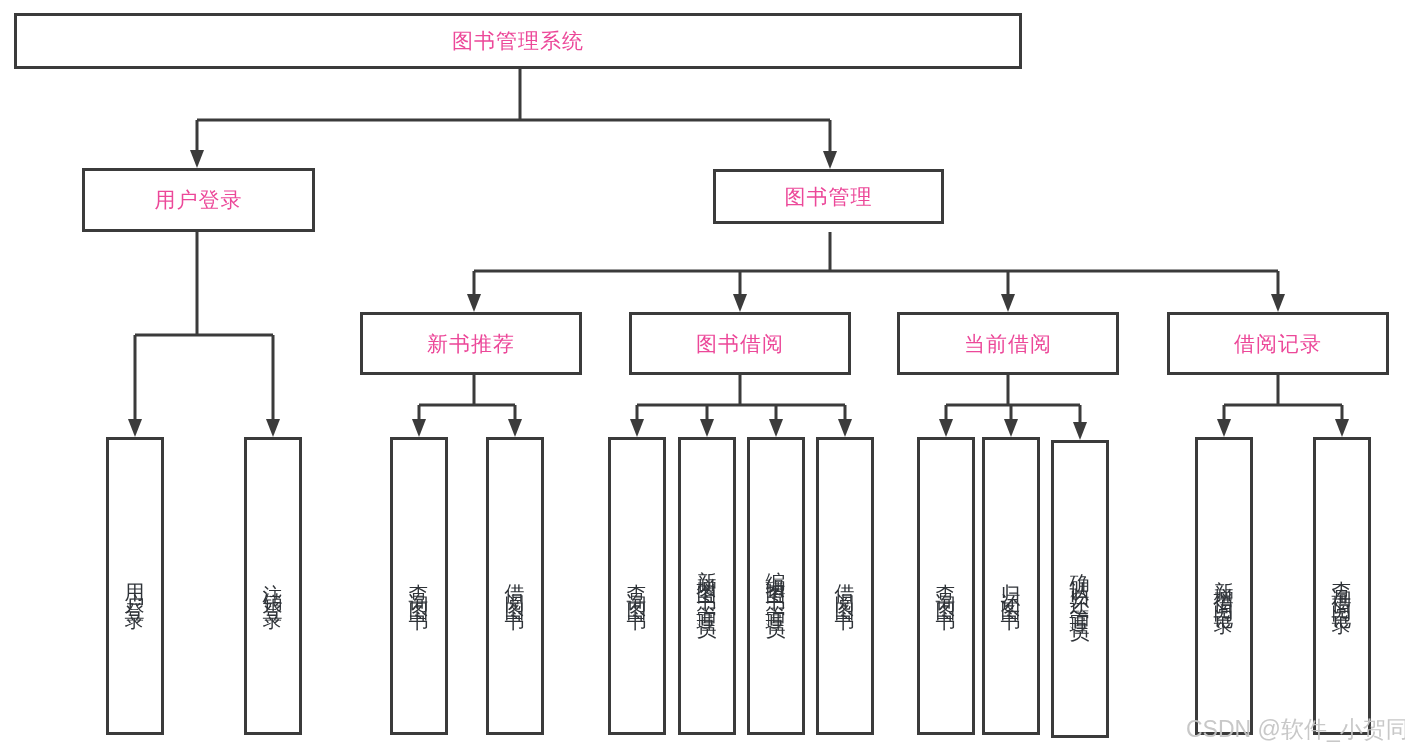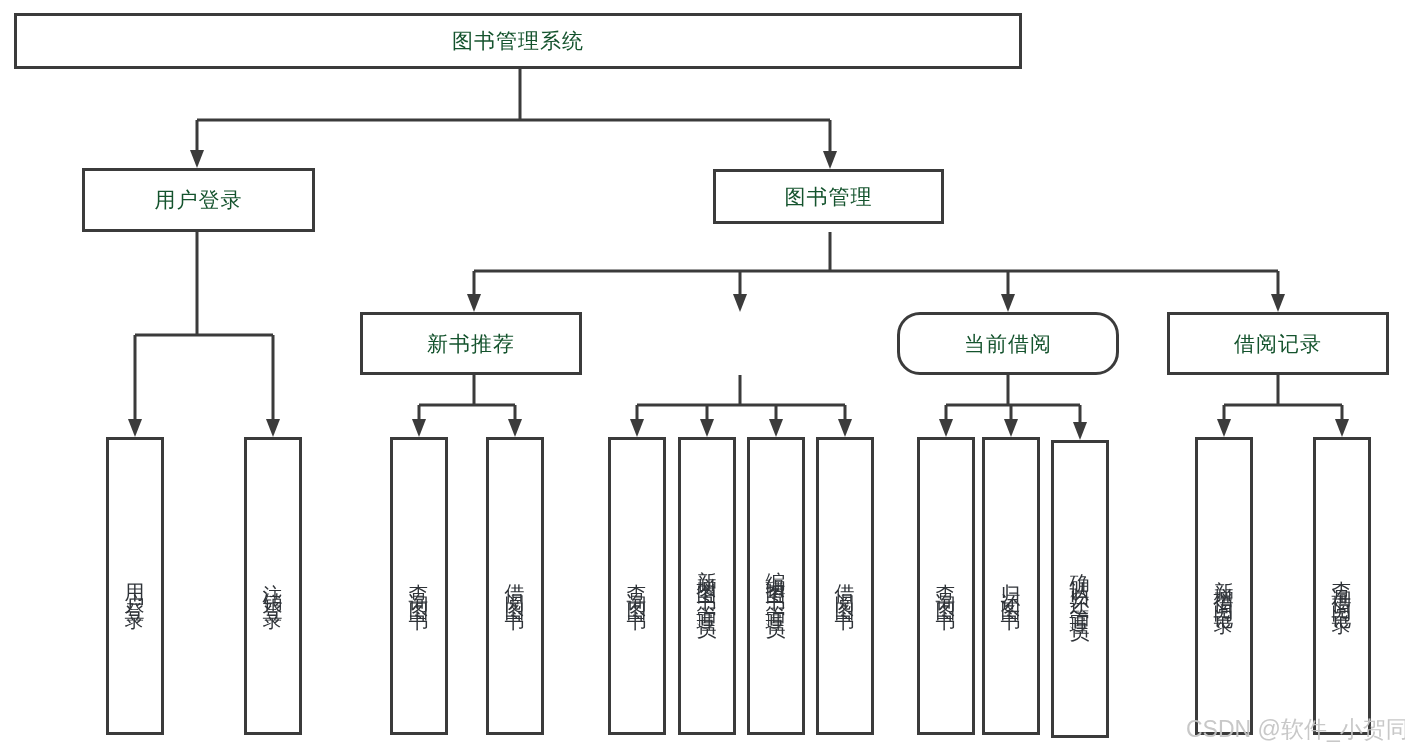--- a/index.html
+++ b/index.html
@@ -21,29 +21,29 @@
   }
   .node {
     position: absolute;
     background: #ffffff;
     border: 3px solid #3b3b3b;
     display: flex;
     align-items: center;
     justify-content: center;
     font-size: 21px;
     letter-spacing: 1px;
-    color: #14532d;
+    color: #ec4899;
   }
   .node.root   { left: 14px;   top: 13px;  width: 1008px; height: 56px; }
   .node.lv2-a  { left: 82px;   top: 168px; width: 233px;  height: 64px; }
   .node.lv2-b  { left: 713px;  top: 169px; width: 231px;  height: 55px; }
   .node.lv3    { top: 312px; width: 222px; height: 63px; }
   .node.lv3-a  { left: 360px; }
   .node.lv3-b  { left: 629px; }
-  .node.lv3-c  { left: 897px; border-radius: 23px; }
+  .node.lv3-c  { left: 897px; }
   .node.lv3-d  { left: 1167px; text-align: right; }
   .vnode {
     position: absolute;
     top: 437px;
     width: 58px;
     height: 298px;
     background: #ffffff;
     border: 3px solid #3b3b3b;
     display: flex;
     align-items: center;
@@ -135,20 +135,23 @@
   <div class="node lv2-a">
     <span>用户登录</span>
   </div>
   <div class="node lv2-b">
     <span>图书管理</span>
   </div>
 
   <div class="node lv3 lv3-a">
     <span>新书推荐</span>
   </div>
+  <div class="node lv3 lv3-b">
+    <span>图书借阅</span>
+  </div>
   <div class="node lv3 lv3-c">
     <span>当前借阅</span>
   </div>
   <div class="node lv3 lv3-d">
     <span>借阅记录</span>
   </div>
 
   <div class="vnode v-u1">
     <span>用户登录</span>
   </div>

